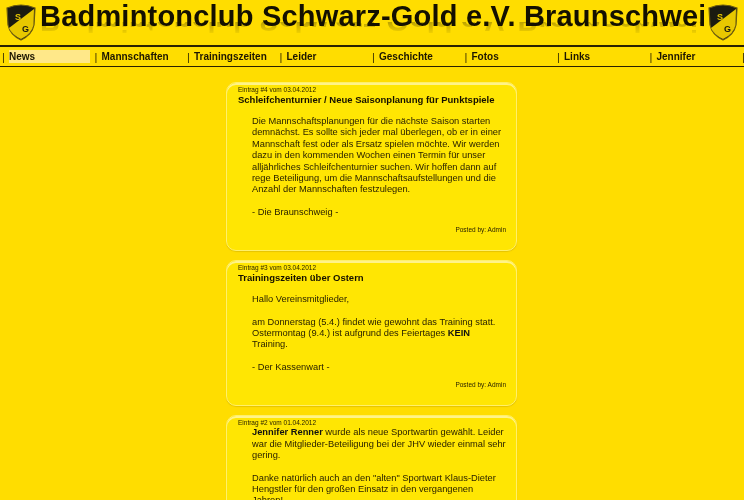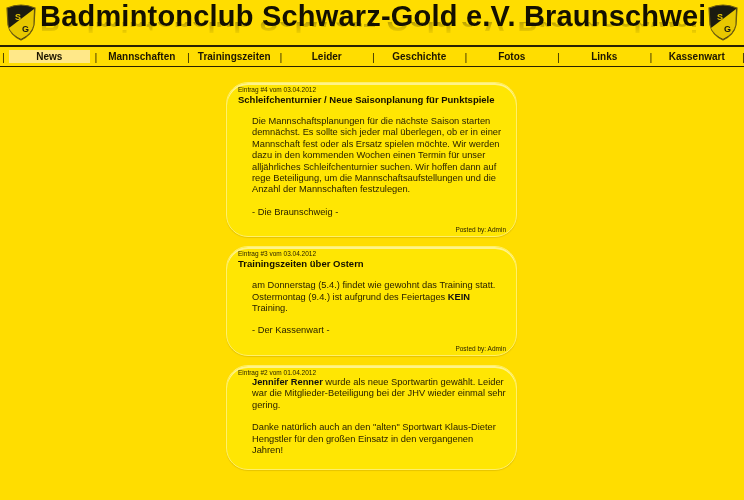--- a/index.html
+++ b/index.html
@@ -25,32 +25,32 @@
     transform:scaleY(-1); opacity:0.28; margin-top:-9px; height:14px; overflow:hidden;
     -webkit-mask-image:linear-gradient(to top, rgba(0,0,0,1), rgba(0,0,0,0));
   }
   .nav {
     position:absolute; left:0; top:45px; width:744px; height:19px;
     border-top:2px solid #2a2100; border-bottom:1px solid #2a2100;
     display:flex; align-items:center;
   }
   .nav .sep { width:2px; text-align:center; font-size:11px; color:#3a3000; }
   .nav .item {
-    font-size:10px; font-weight:bold; color:#1d1600; text-align:center;
+    font-size:10px; font-weight:bold; color:#1d1600; text-align:left;
     height:13px; line-height:13px; cursor:pointer;
   }
   .nav .item.active { background:#FFE889; }
   .content { position:absolute; left:226px; top:82px; width:291px; }
   .card {
     background:#FFE603;
     border:1px solid #FFF06A;
-    border-radius:22px;
+    border-radius:10px;
     box-shadow: inset 0 2px 0 #FFF38a, 0 1px 1px #E6C400;
     margin-bottom:9px;
-    padding:2px 10px 2px 11px;
+    padding:2px 10px 16px 11px;
     position:relative;
   }
   .card .meta { font-size:6.5px; color:#2a2200; line-height:9px; }
   .card .headline { font-size:9.5px; font-weight:bold; color:#151000; line-height:12px; margin-bottom:10px; }
   .card .body { font-size:9.3px; line-height:11.4px; color:#2a2200; }
   .card .body p { margin:0 0 11px 14px; }
   .card .body b { color:#111; }
   .card .posted { font-size:6.5px; text-align:right; color:#2a2200; line-height:9px; margin-top:-4px; }
 </style>
 </head>
@@ -84,40 +84,41 @@
   <span class="item" style="width:84px;margin-left:5px">Trainingszeiten</span>
   <span class="sep" style="margin-left:5px">|</span>
   <span class="item" style="width:84px;margin-left:5px">Leider</span>
   <span class="sep" style="margin-left:5px">|</span>
   <span class="item" style="width:84px;margin-left:5px">Geschichte</span>
   <span class="sep" style="margin-left:5px">|</span>
   <span class="item" style="width:84px;margin-left:5px">Fotos</span>
   <span class="sep" style="margin-left:5px">|</span>
   <span class="item" style="width:84px;margin-left:5px">Links</span>
   <span class="sep" style="margin-left:5px">|</span>
-  <span class="item" style="width:84px;margin-left:5px">Kassenwart</span>
+  <span class="item" style="width:84px;margin-left:5px">Jennifer</span>
   <span class="sep" style="margin-left:5px">|</span>
 </div>
 
 <div class="content">
 
   <div class="card">
     <div class="meta">Eintrag #4 vom 03.04.2012</div>
     <div class="headline">Schleifchenturnier / Neue Saisonplanung für Punktspiele</div>
     <div class="body">
       <p>Die Mannschaftsplanungen für die nächste Saison starten demnächst. Es sollte sich jeder mal überlegen, ob er in einer Mannschaft fest oder als Ersatz spielen möchte. Wir werden dazu in den kommenden Wochen einen Termin für unser alljährliches Schleifchenturnier suchen. Wir hoffen dann auf rege Beteiligung, um die Mannschaftsaufstellungen und die Anzahl der Mannschaften festzulegen.</p>
       <p>- Die Braunschweig -</p>
     </div>
     <div class="posted">Posted by: Admin</div>
   </div>
 
   <div class="card">
     <div class="meta">Eintrag #3 vom 03.04.2012</div>
     <div class="headline">Trainingszeiten über Ostern</div>
     <div class="body">
+      <p>Hallo Vereinsmitglieder,</p>
       <p>
         <span>am Donnerstag (5.4.) findet wie gewohnt das Training statt.</span><br>
         <span>Ostermontag (9.4.) ist aufgrund des Feiertages </span><b>KEIN</b><span> Training.</span>
       </p>
       <p>- Der Kassenwart -</p>
     </div>
     <div class="posted">Posted by: Admin</div>
   </div>
 
   <div class="card">

